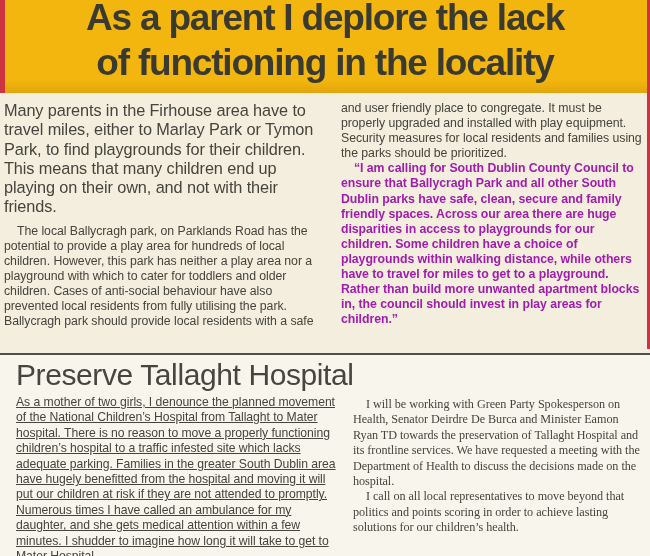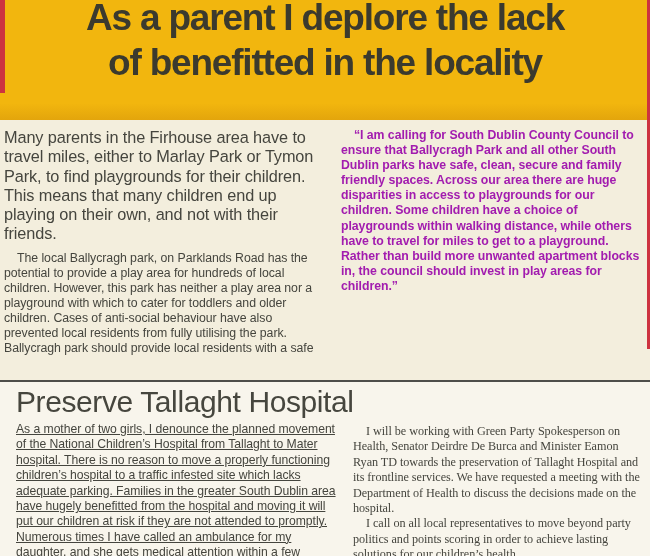--- a/index.html
+++ b/index.html
@@ -21,21 +21,21 @@
   }
   .page {
     position: relative;
     width: 650px; height: 556px;
     display: flex; flex-direction: column;
   }
 
   
   .banner {
     position: relative;
-    height: 120px;
+    height: 93px;
     background: linear-gradient(180deg, var(--banner-background) 0%, var(--banner-background) 86%, var(--banner-background-deep) 100%);
     text-align: center;
     overflow: hidden;
     flex: 0 0 auto;
   }
   .banner h1 {
     margin-top: -5px;
     font-size: 37px;
     line-height: 45px;
     font-weight: 700;
@@ -118,42 +118,43 @@
 <body>
 
 <div class="page">
 
   <div class="stripe-left"></div>
   <div class="stripe-right"></div>
 
   <div class="banner">
     <h1>
       <span>As a parent I deplore the lack</span><br>
-      <span>of benefitted in the locality</span>
+      <span>of functioning in the locality</span>
     </h1>
   </div>
 
   <div class="article-playgrounds">
     <div class="col-left">
       <p class="lead-par">Many parents in the Firhouse area have to travel miles, either to Marlay Park or Tymon Park, to find playgrounds for their children. This means that many children end up playing on their own, and not with their friends.</p>
       <p class="body-par indent">The local Ballycragh park, on Parklands Road has the potential to provide a play area for hundreds of local children. However, this park has neither a play area nor a playground with which to cater for toddlers and older children. Cases of anti-social behaviour have also prevented local residents from fully utilising the park. Ballycragh park should provide local residents with a safe</p>
     </div>
     <div class="col-right">
+      <p class="body-par">and user friendly place to congregate. It must be properly upgraded and installed with play equipment. Security measures for local residents and families using the parks should be prioritized.</p>
       <p class="body-par indent quote-par">“I am calling for South Dublin County Council to ensure that Ballycragh Park and all other South Dublin parks have safe, clean, secure and family friendly spaces. Across our area there are huge disparities in access to playgrounds for our children. Some children have a choice of playgrounds within walking distance, while others have to travel for miles to get to a playground. Rather than build more unwanted apartment blocks in, the council should invest in play areas for children.”</p>
     </div>
   </div>
 
   <div class="divider"></div>
 
   <div class="article-hospital">
     <h2>Preserve Tallaght Hospital</h2>
     <div class="hospital-cols">
       <div class="col-left">
         <p class="hospital-par">As a mother of two girls, I denounce the planned movement of the National Children’s Hospital from Tallaght to Mater hospital. There is no reason to move a properly functioning children’s hospital to a traffic infested site which lacks adequate parking. Families in the greater South Dublin area have hugely benefitted from the hospital and moving it will put our children at risk if they are not attended to promptly. Numerous times I have called an ambulance for my daughter, and she gets medical attention within a few minutes. I shudder to imagine how long it will take to get to Mater Hospital.</p>
       </div>
       <div class="col-right">
         <p class="hospital-par indent">I will be working with Green Party Spokesperson on Health, Senator Deirdre De Burca and Minister Eamon Ryan TD towards the preservation of Tallaght Hospital and its frontline services. We have requested a meeting with the Department of Health to discuss the decisions made on the hospital.</p>
-        <p class="hospital-par indent">I call on all local representatives to move beyond party politics and points scoring in order to achieve lasting solutions for our children’s health.</p>
+        <p class="hospital-par indent">I call on all local representatives to move beyond that politics and points scoring in order to achieve lasting solutions for our children’s health.</p>
       </div>
     </div>
   </div>
 
 </div>
 
 </body></html>

